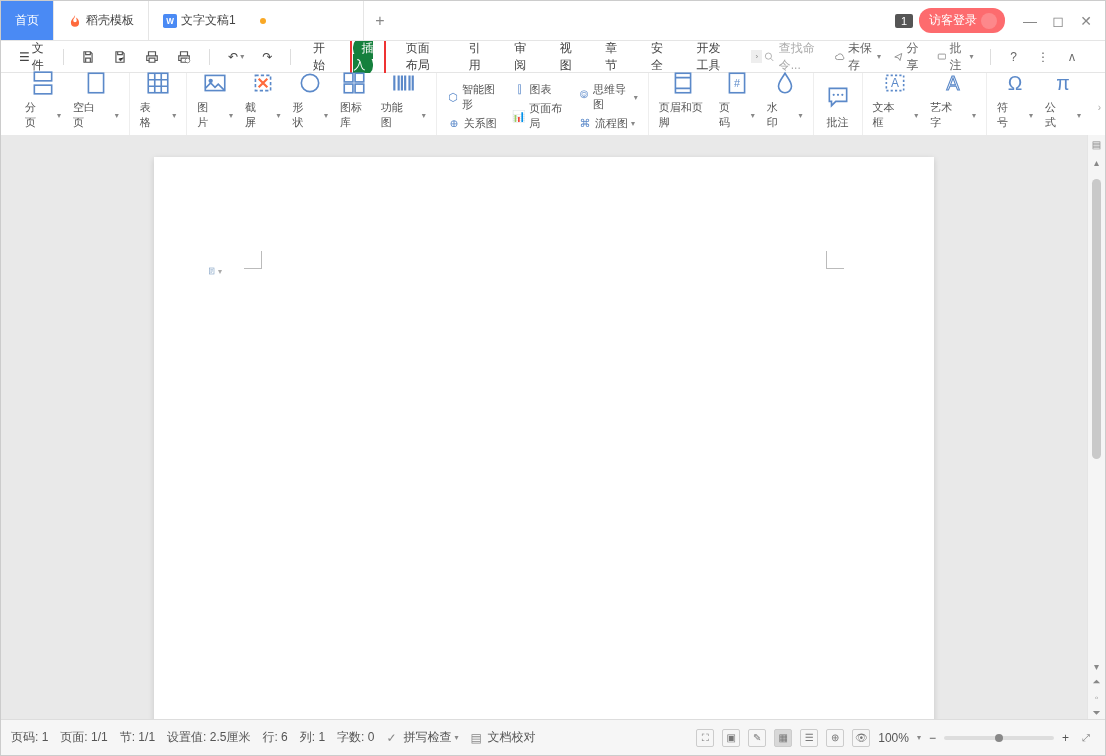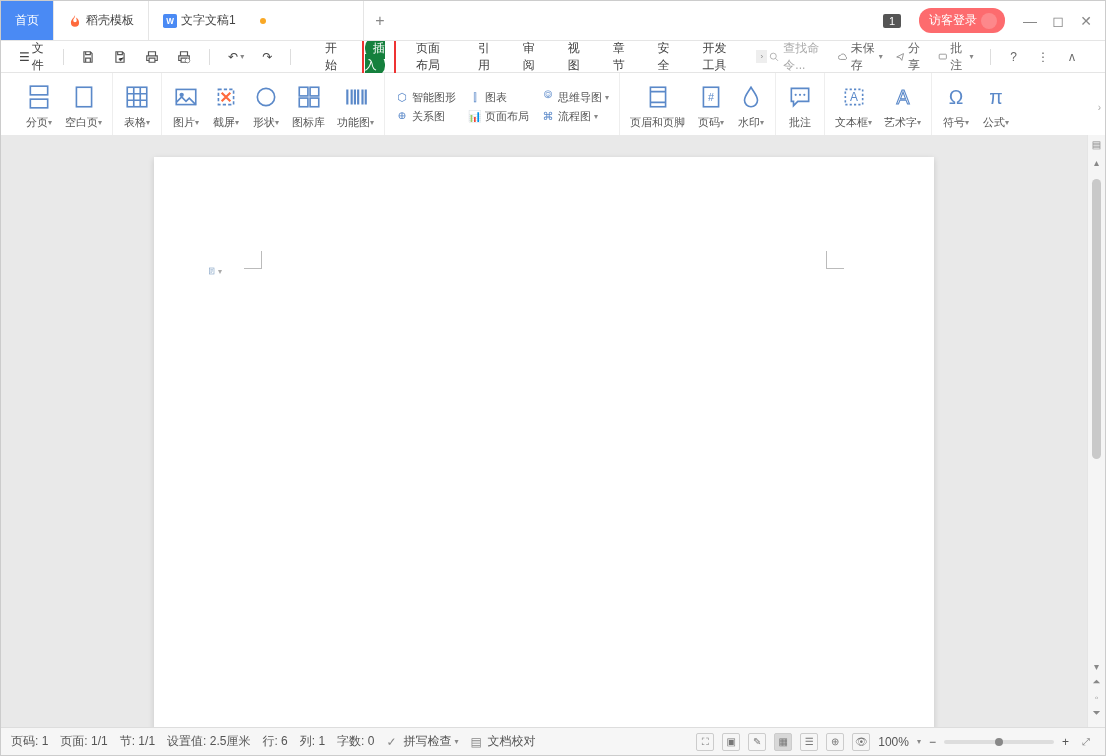--- a/index.html
+++ b/index.html
@@ -7,44 +7,44 @@
 
   
   .titlebar { height: 40px; background: #fff; display: flex; align-items: stretch; border-bottom: 1px solid #e5e5e5; position: relative; }
   .tab { display: flex; align-items: center; padding: 0 14px; font-size: 12px; color: #444; gap: 4px; cursor: pointer; border-right: 1px solid #e5e5e5; position: relative;}
   .tab.home { background: #4a8af4; color: #fff; }
   .tab .dot { width: 6px; height: 6px; border-radius: 50%; background: #f9a825; margin-left: 20px; }
   .tab .ico { width: 14px; height: 14px; display: inline-flex; align-items: center; justify-content: center;}
   .tab-add { width: 32px; display: flex; align-items: center; justify-content: center; font-size: 16px; color: #888; cursor: pointer;}
   .titlebar-right { margin-left: auto; display: flex; align-items: center; gap: 6px; padding-right: 6px;}
   .badge-1 { background: #555; color: #fff; font-size: 11px; padding: 1px 6px; border-radius: 2px; }
-  .login-btn { background: #fd6b6e; color: #fff; font-size: 12px; padding: 4px 8px 4px 10px; border-radius: 12px; display: flex; align-items: center; gap: 4px; margin-left: 12px;}
+  .login-btn { background: #fd6b6e; color: #fff; font-size: 12px; padding: 4px 8px 4px 10px; border-radius: 12px; display: flex; align-items: center; gap: 4px;}
   .avatar { width: 16px; height: 16px; background: #fff3; border-radius: 50%; display:inline-block;}
   .win-controls { display: flex; gap: 14px; padding: 0 12px; color: #888; font-size: 14px; align-items: center;}
   .win-controls span { cursor: pointer; width:14px; text-align:center;}
 
   
   .menubar { height: 32px; display: flex; align-items: center; padding: 0 0 0 14px; gap: 2px; border-bottom: 1px solid #e5e5e5; font-size: 12px; color: #444;}
   .mb-left { display:flex; align-items:center; gap:10px;}
   .mb-btn { padding: 2px 4px; cursor: pointer; display:flex; align-items:center; gap:2px;}
   .mb-sep { width:1px; height:16px; background:#ddd; margin:0 4px;}
-  .mb-menutabs { display:flex; align-items:center; gap:12px; margin-left:20px;}
+  .mb-menutabs { display:flex; align-items:center; gap:12px; margin-left:8px;}
   .menutab { padding: 4px 8px; border-radius: 10px; cursor:pointer; }
   .menutab.active { background: #15803d; color: #fff; font-family: Liberation Serif, serif; }
   .menu-highlight { border: 2px solid #e33; padding: 1px; display:inline-block;}
   .mb-right { margin-left:auto; display:flex; align-items:center; gap:12px; padding-right:26px; color:#666;}
   .mb-right .mb-group { display:flex; align-items:center; gap:3px; cursor:pointer;}
   .mb-search { display:flex; align-items:center; gap:4px; color:#aaa;}
 
   
   .ribbon { height: 68px; background: #fff; border-bottom: 1px solid #d9d9d9; display: flex; align-items: center; padding: 0 14px; gap: 0; font-size: 12px; color:#555; position:relative;}
   .rgrp { display:flex; align-items:flex-end; gap:12px; padding: 4px 10px; height:100%; border-right:1px solid #eee;}
   .rbtn { display:flex; flex-direction:column; align-items:center; justify-content:flex-end; gap:4px; cursor:pointer; height:100%; padding-bottom:6px;}
   .rbtn .ic { width:28px; height:28px; display:flex; align-items:center; justify-content:center; color:#5b89c9;}
-  .rbtn .lbl { font-size:11px; display:flex; align-items:center; gap:0;}
+  .rbtn .lbl { font-size:11px; display:flex; align-items:center; gap:15px;}
   .caret { font-size:8px; color:#888;}
   .mini-row { display:flex; flex-direction:column; gap:4px; justify-content:center; height:100%;}
   .mini-item { display:flex; align-items:center; gap:3px; font-size:11px; cursor:pointer;}
   .mini-ic { width:14px; height:14px; color:#5b89c9; display:inline-flex; align-items:center; justify-content:center;}
   .ribbon-collapse { position:absolute; right:4px; top:50%; transform:translateY(-50%); font-size:10px; color:#aaa; cursor:pointer;}
 
   
   .docarea { position:absolute; top:134px; left:0; right:18px; bottom:28px; background:#e9e9e9; overflow:hidden;}
   .page { position:absolute; top:22px; left:50%; transform:translateX(-50%); width:780px; height:1000px; background:#fff; box-shadow: 0 2px 6px rgba(0,0,0,0.15);}
   .page .corner-tl { position:absolute; left:90px; top:94px; width:18px; height:18px; border-right:1px solid #bbb; border-bottom:1px solid #bbb;}
@@ -53,21 +53,21 @@
   .page-float .caret2 { font-size:8px; color:#aaa; margin-left:2px;}
 
   
   .scroll-col { position:absolute; right:0; top:134px; bottom:28px; width:18px; background:#f5f5f5; border-left:1px solid #e5e5e5;}
   .scroll-icon { position:absolute; left:0; width:100%; text-align:center; font-size:10px; color:#888;}
   .scroll-track { position:absolute; top:44px; bottom:80px; left:4px; right:4px;}
   .scroll-thumb { position:absolute; top:0; left:0; right:0; height:280px; background:#c9c9c9; border-radius:5px;}
   .scroll-dots { position:absolute; bottom:8px; left:0; right:0; display:flex; flex-direction:column; align-items:center; gap:4px; color:#888; font-size:10px;}
 
   
-  .statusbar { position:absolute; left:0; right:0; bottom:0; height:28px; background:#f6f6f6; border-top:1px solid #ddd; display:flex; align-items:center; font-size:12px; color:#555; padding:0 10px; gap:12px;}
+  .statusbar { position:absolute; left:0; right:0; bottom:0; height:36px; background:#f6f6f6; border-top:1px solid #ddd; display:flex; align-items:center; font-size:12px; color:#555; padding:0 10px; gap:12px;}
   .sb-left { display:flex; align-items:center; gap:12px;}
   .sb-right { margin-left:auto; display:flex; align-items:center; gap:8px;}
   .view-btn { width:18px; height:18px; border:1px solid #ccc; border-radius:2px; display:flex; align-items:center; justify-content:center; font-size:10px; color:#777; cursor:pointer;}
   .view-btn.active { background:#d8d8d8;}
   .zoom-slider { width:110px; height:4px; background:#ddd; border-radius:2px; position:relative;}
   .zoom-slider .knob { position:absolute; left:50%; top:50%; transform:translate(-50%,-50%); width:8px; height:8px; background:#888; border-radius:50%;}
   .sb-item { display:flex; align-items:center; gap:3px;}
   .sb-ic { width:14px; height:14px; color:#888; display:inline-flex;}
 
   svg { display:block; }

